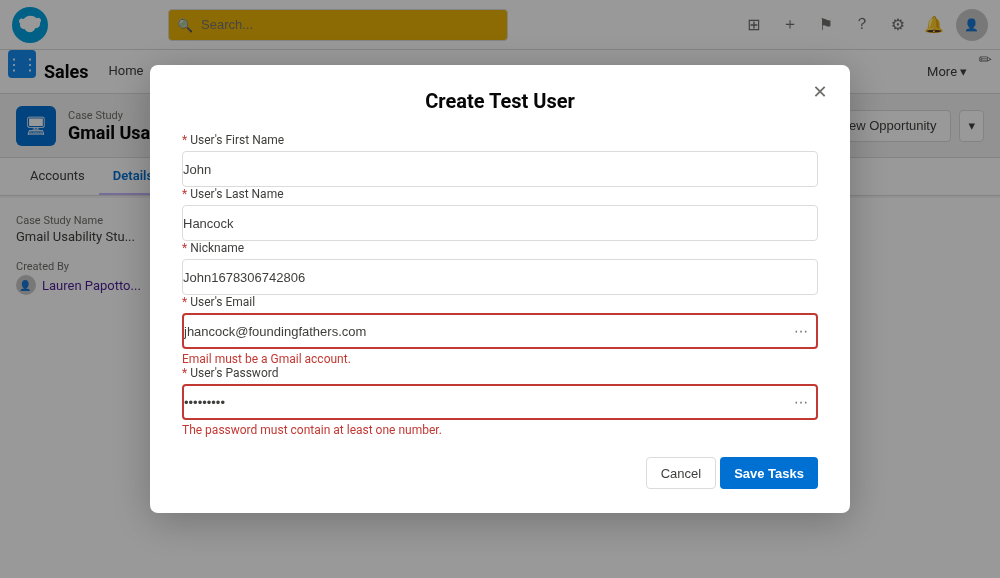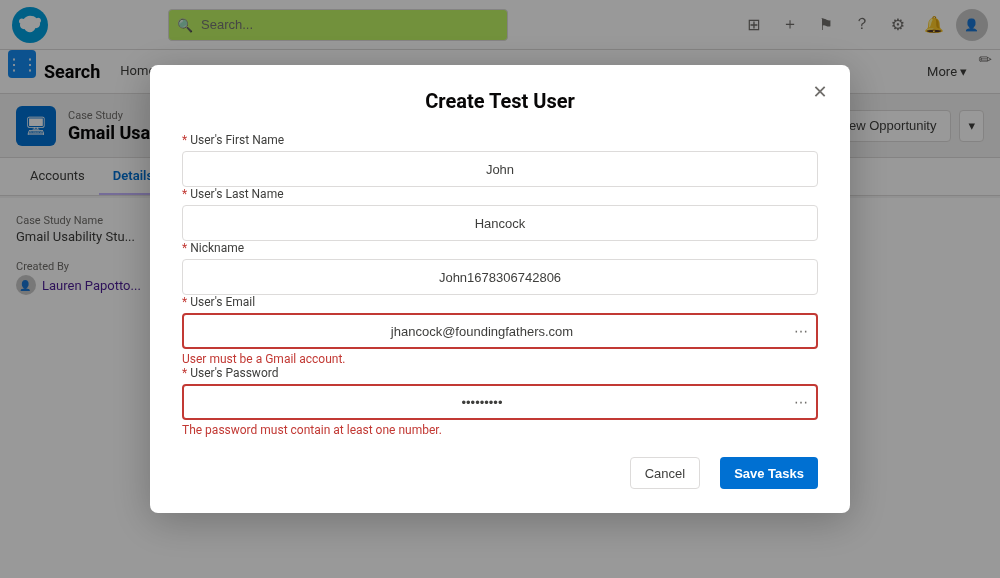--- a/index.html
+++ b/index.html
@@ -29,21 +29,21 @@
       margin: 0 auto;
       position: relative;
     }
     .search-bar input {
       width: 100%;
       height: 32px;
       border: 1px solid #dddbda;
       border-radius: 4px;
       padding: 0 10px 0 32px;
       font-size: 13px;
-      background: #bef264;
+      background: #eab308;
       color: #3e3e3c;
     }
     .search-bar .search-icon-wrap {
       position: absolute; left: 9px; top: 50%; transform: translateY(-50%);
       color: #706e6b; font-size: 13px;
     }
     .top-bar-right {
       display: flex; align-items: center; gap: 8px; margin-left: auto;
     }
     .top-bar-icon {
@@ -210,33 +210,32 @@
     .form-field { margin-bottom: 0; }
     .form-label {
       font-size: 12px; color: #3e3e3c; margin-bottom: 4px; display: block;
     }
     .form-label .required { color: #c23934; }
     .form-input {
       width: 100%; height: 36px;
       border: 1px solid #dddbda; border-radius: 4px;
       padding: 0 0; font-size: 13px; color: #3e3e3c;
       outline: none;
-      text-align: center;
     }
     .form-input.error { border: 2px solid #c23934; }
     .form-input-wrapper {
       position: relative;
     }
     .form-input-wrapper .input-icon {
       position: absolute; right: 10px; top: 50%; transform: translateY(-50%);
       color: #706e6b; font-size: 14px; cursor: pointer;
     }
     .error-msg { font-size: 12px; color: #c23934; margin-top: 3px; }
     .modal-footer {
-      display: flex; justify-content: flex-end; gap: 20px;
+      display: flex; justify-content: flex-end; gap: 4px;
       margin-top: 20px;
     }
   </style>
 </head>
 <body>
 
 <div class="top-bar">
   <div class="salesforce-logo">
     <svg viewBox="0 0 24 24" fill="white">
         <path d="M12 2C9.2 2 6.7 3.4 5.2 5.5C4.5 5.2 3.8 5 3 5C1.3 5 0 6.3 0 8c0 1.1.6 2.1 1.5 2.6C1.2 11 1 11.5 1 12c0 2.5 2 4.5 4.5 4.5.2 0 .4 0 .6-.1C7 18 9.3 20 12 20s5-2 5.9-4.6c.2 0 .4.1.6.1 2.5 0 4.5-2 4.5-4.5 0-.5-.1-1-.3-1.4C23.4 9.1 24 8.1 24 7c0-1.7-1.3-3-3-3-.7 0-1.4.3-1.9.7C17.6 2.9 14.9 2 12 2z"></path>
@@ -254,21 +253,21 @@
     <div class="top-bar-icon">⚙</div>
     <div class="top-bar-icon">🔔</div>
     <div class="avatar">👤</div>
   </div>
 </div>
 
 <div class="nav-bar">
   <div class="apps-icon">
     <span>⋮⋮</span>
   </div>
-  <div class="nav-app-name">Search</div>
+  <div class="nav-app-name">Sales</div>
   <a class="nav-item">Home</a>
   <a class="nav-item">Opportunities <span class="chevron">▾</span></a>
   <a class="nav-item">Leads <span class="chevron">▾</span></a>
   <a class="nav-item">Tasks <span class="chevron">▾</span></a>
   <a class="nav-item">Files <span class="chevron">▾</span></a>
   <a class="nav-item">Accounts <span class="chevron">▾</span></a>
   <a class="nav-item">Contacts <span class="chevron">▾</span></a>
   <a class="nav-item">Campaigns <span class="chevron">▾</span></a>
   <a class="nav-item active">Case Studies <span class="chevron">▾</span></a>
   <a class="nav-more">More <span class="chevron">▾</span></a>
@@ -336,21 +335,21 @@
     </div>
 
     <div class="form-field">
       <label class="form-label">
         <span class="required">* </span>User's Email
       </label>
       <div class="form-input-wrapper">
         <input type="email" class="form-input error" value="jhancock@foundingfathers.com" style="padding-right: 36px;">
         <span class="input-icon">⋯</span>
       </div>
-      <div class="error-msg">User must be a Gmail account.</div>
+      <div class="error-msg">Email must be a Gmail account.</div>
     </div>
 
     <div class="form-field">
       <label class="form-label">
         <span class="required">* </span>User's Password
       </label>
       <div class="form-input-wrapper">
         <input type="password" class="form-input error" value="password1" style="padding-right: 36px;">
         <span class="input-icon">⋯</span>
       </div>

